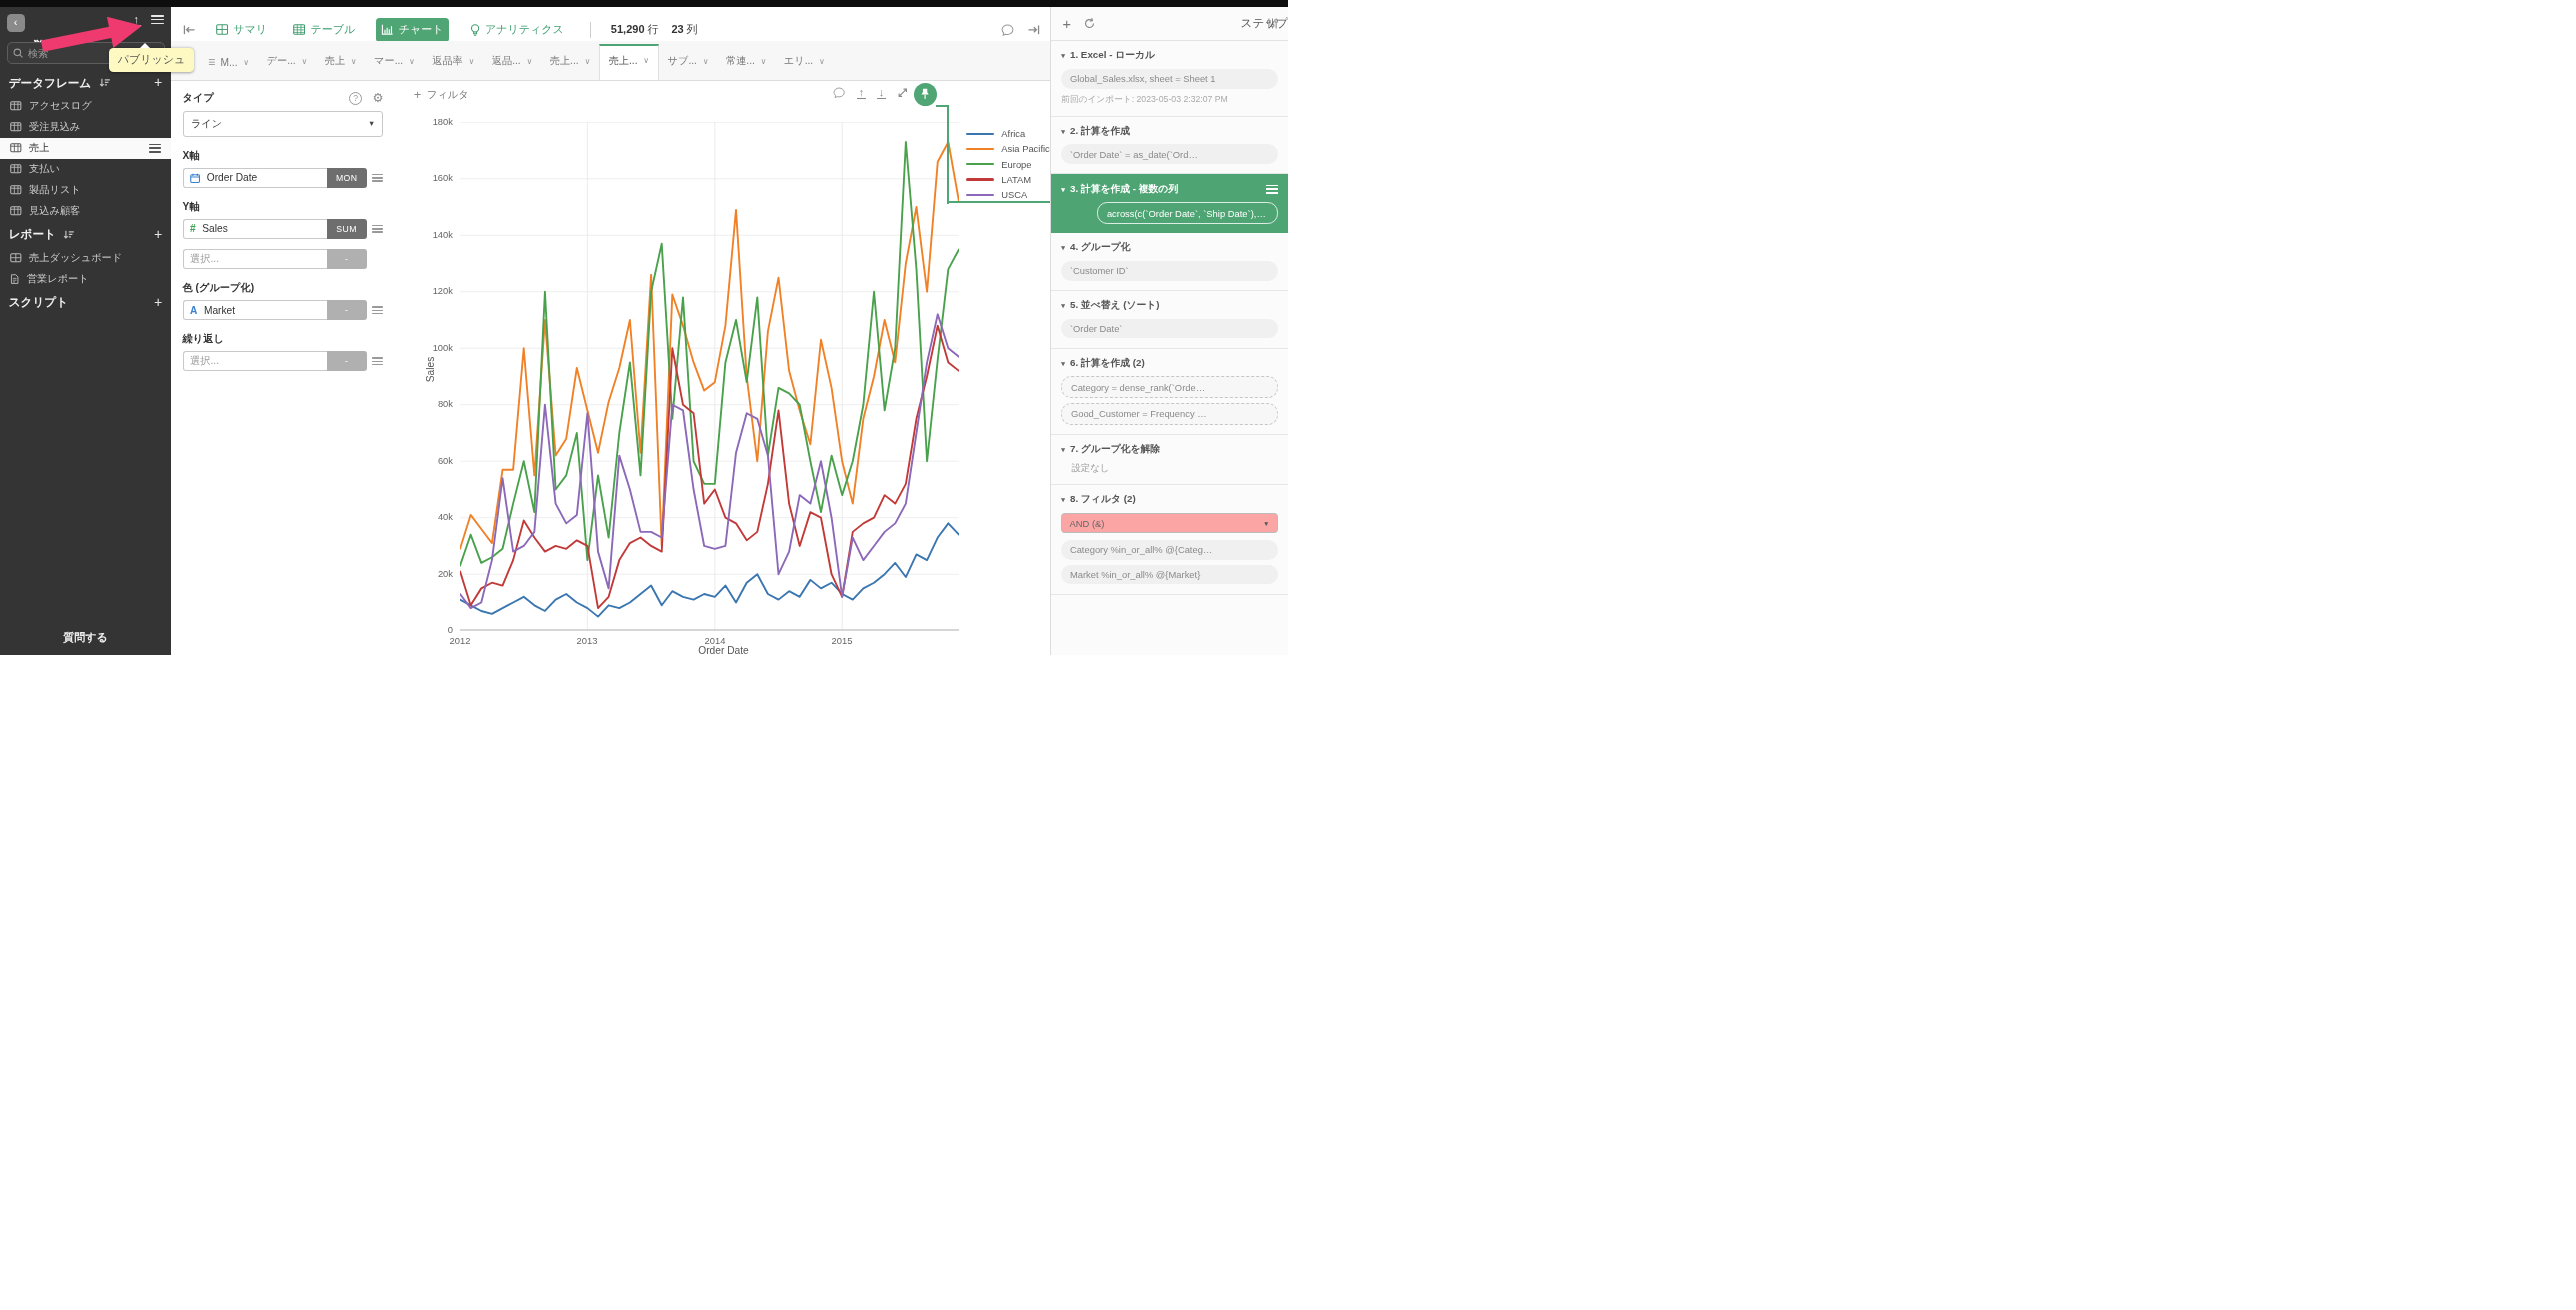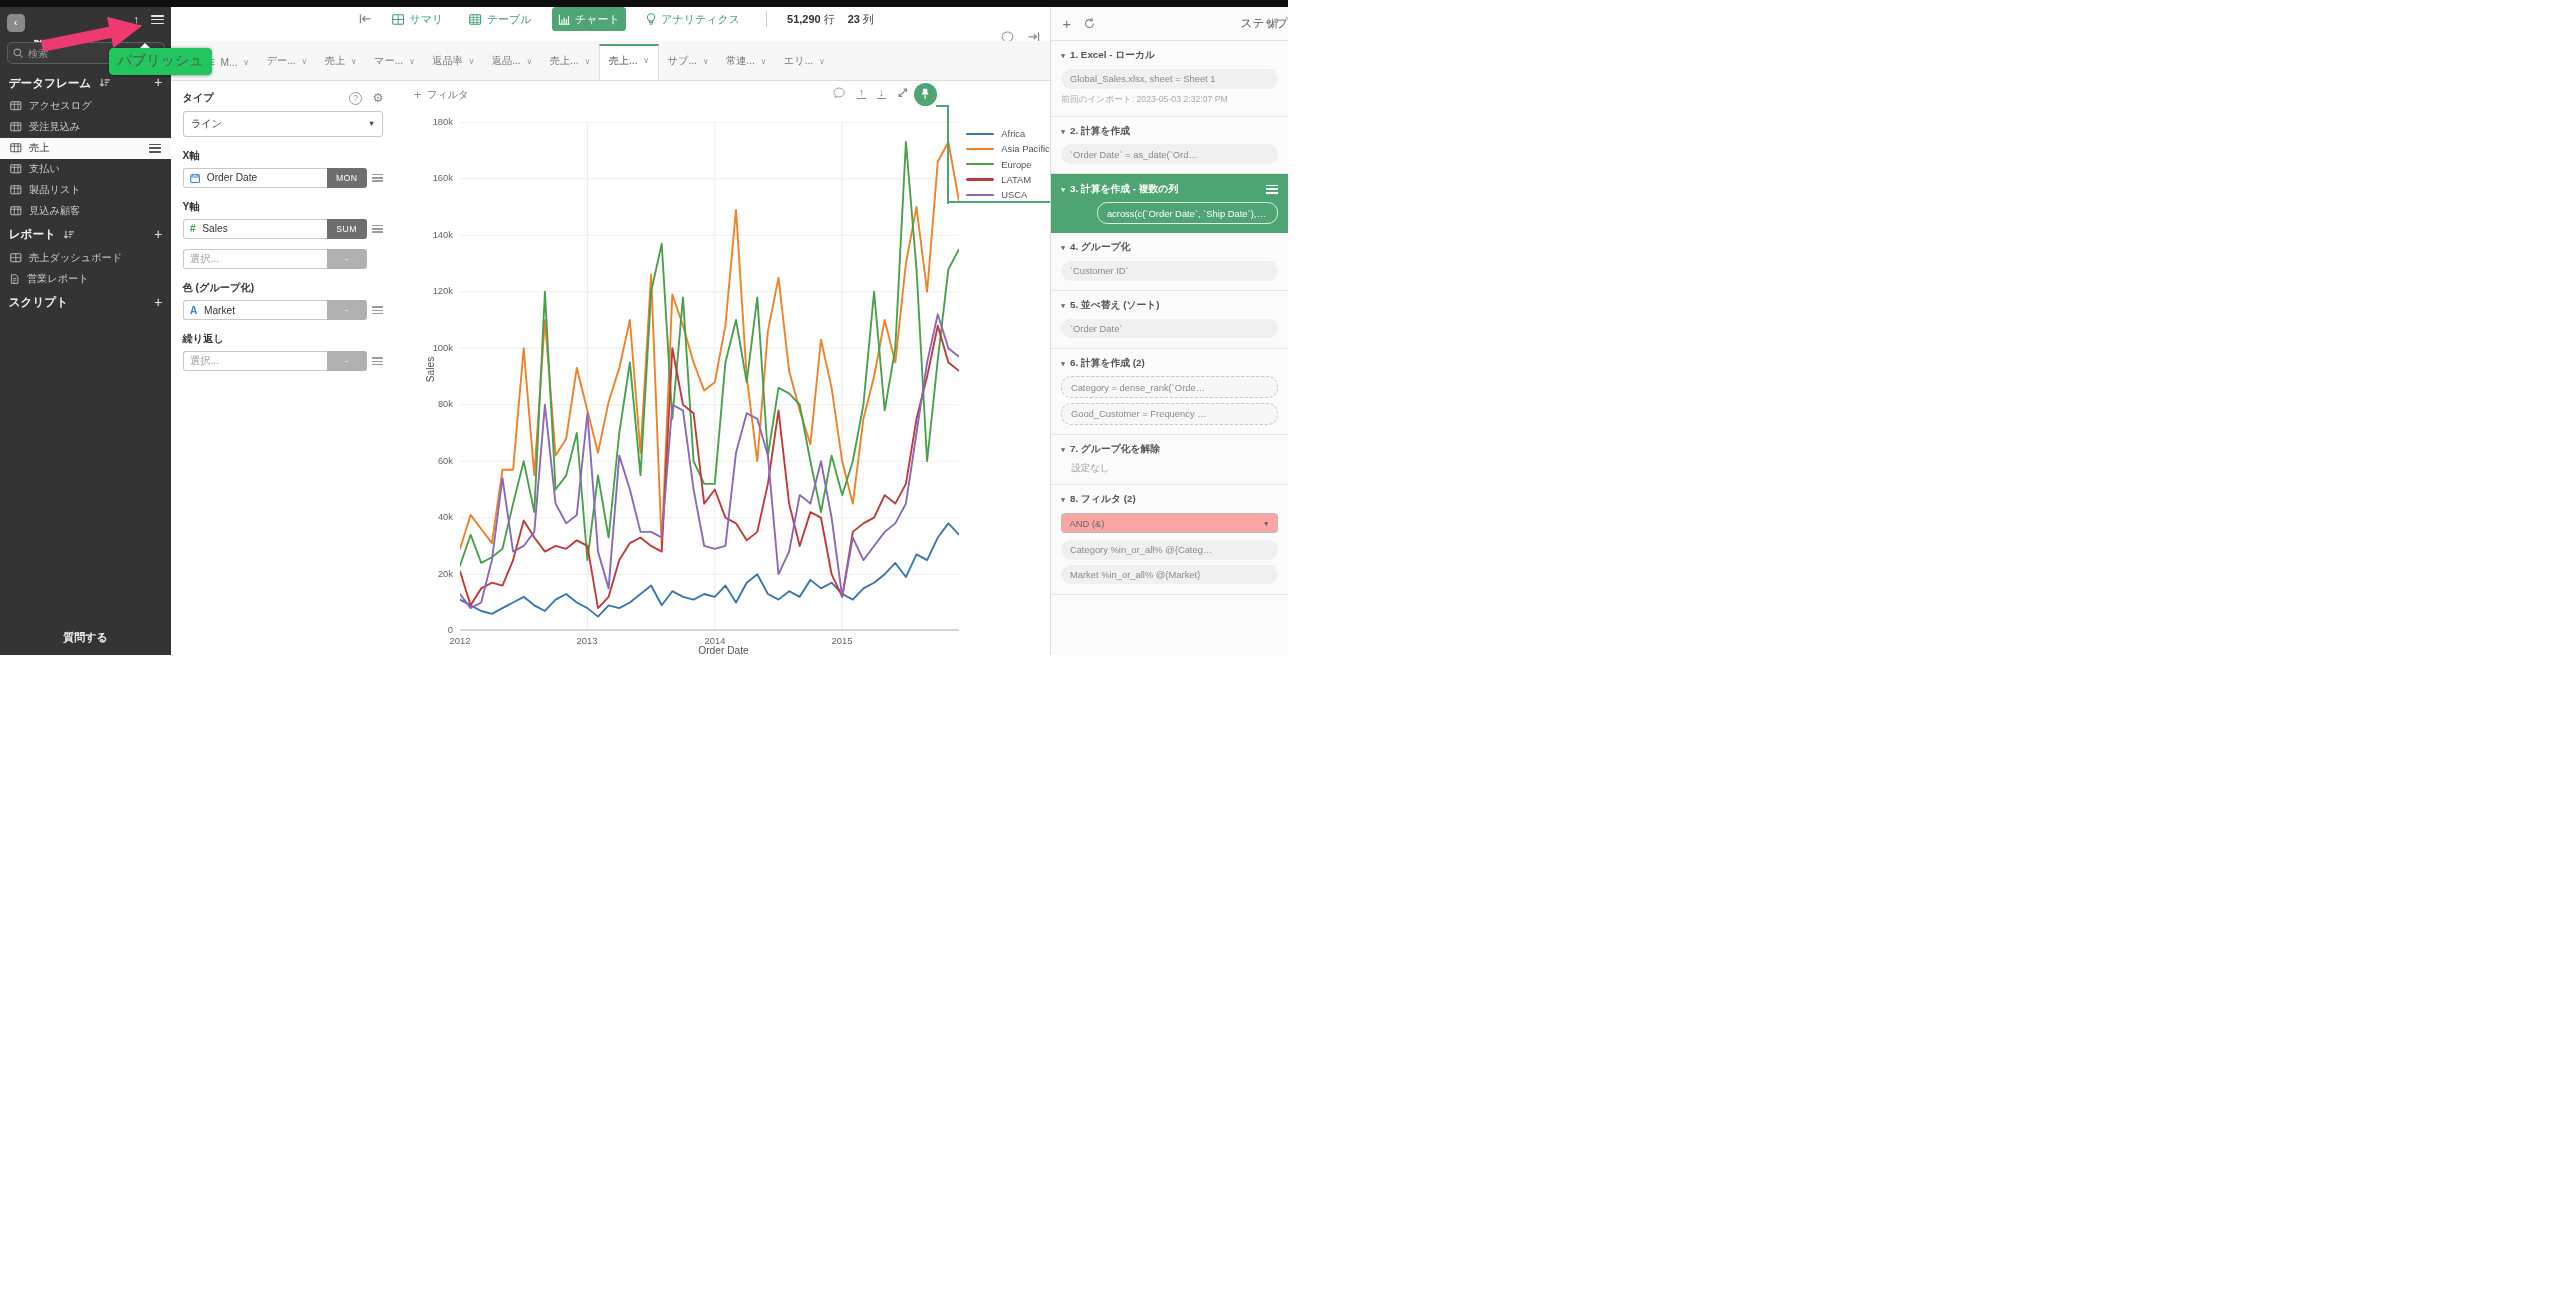--- a/index.html
+++ b/index.html
@@ -27,25 +27,25 @@
   .sb-sec-head .plus { margin-left:auto; font-size:14px; color:#e5e5e5; font-weight:normal; }
   .sb-item { display:flex; align-items:center; gap:7.3px; padding:4.4px 10.2px; font-size:10.2px; color:#cfcfcf; height:21px; }
   .sb-item.selected { background:#fafafa; color:#333; }
   .sb-item.selected svg .ln { stroke:#555; }
   .row-burger { margin-left:auto; width:11.6px; }
   .sb-item.selected .row-burger i { background:#555; }
   .ask-btn { position:absolute; left:0; bottom:10.2px; width:171px; text-align:center; color:#f0f0f0; font-size:11px; font-weight:bold; }
 
   
   .annot-arrow { position:absolute; left:0; top:7.3px; z-index:60; pointer-events:none; }
-  .tooltip { position:absolute; left:109px; top:48px; z-index:59; background:#22c55e; border-radius:4.4px; box-shadow:0 0.7px 2.9px rgba(0,0,0,.35); padding:4.4px 8.7px; font-size:14px; color:#555; white-space:nowrap; }
+  .tooltip { position:absolute; left:109px; top:48px; z-index:59; background:#fef9c3; border-radius:4.4px; box-shadow:0 0.7px 2.9px rgba(0,0,0,.35); padding:4.4px 8.7px; font-size:11px; color:#555; white-space:nowrap; }
   .tooltip:before { content:""; position:absolute; left:30.5px; top:-5.1px; border-left:5.8px solid transparent; border-right:5.8px solid transparent; border-bottom:5.8px solid #fff; }
 
   
-  .toolbar { position:absolute; left:171px; top:7.3px; width:879px; height:46px; background:#fff; border-bottom:0.7px solid #e3e3e3; display:flex; align-items:center;flex-direction:column; }
+  .toolbar { position:absolute; left:171px; top:7.3px; width:879px; height:46px; background:#fff; border-bottom:0.7px solid #e3e3e3; display:flex; align-items:center; }
   .tb-left { display:flex; align-items:center; gap:14.5px; padding-left:11.6px; }
   .tb-tab { display:flex; align-items:center; gap:5.1px; font-size:11px; color:#3f9d6f; padding:4.4px 5.8px; border-radius:3.6px; }
   .tb-tab.active { background:#4fa573; color:#fff; }
   .tb-divider { width:0.7px; height:16px; background:#ccc; margin:0 5.8px; }
   .tb-counts { display:flex; gap:13px; font-size:11px; color:#333; }
   .tb-counts b { font-weight:bold; }
   .tb-counts span.unit { color:#444; font-weight:normal; margin-left:2.9px; }
   .tb-right { margin-left:auto; display:flex; gap:13px; padding-right:10.2px; color:#888; align-items:center; }
 
   

